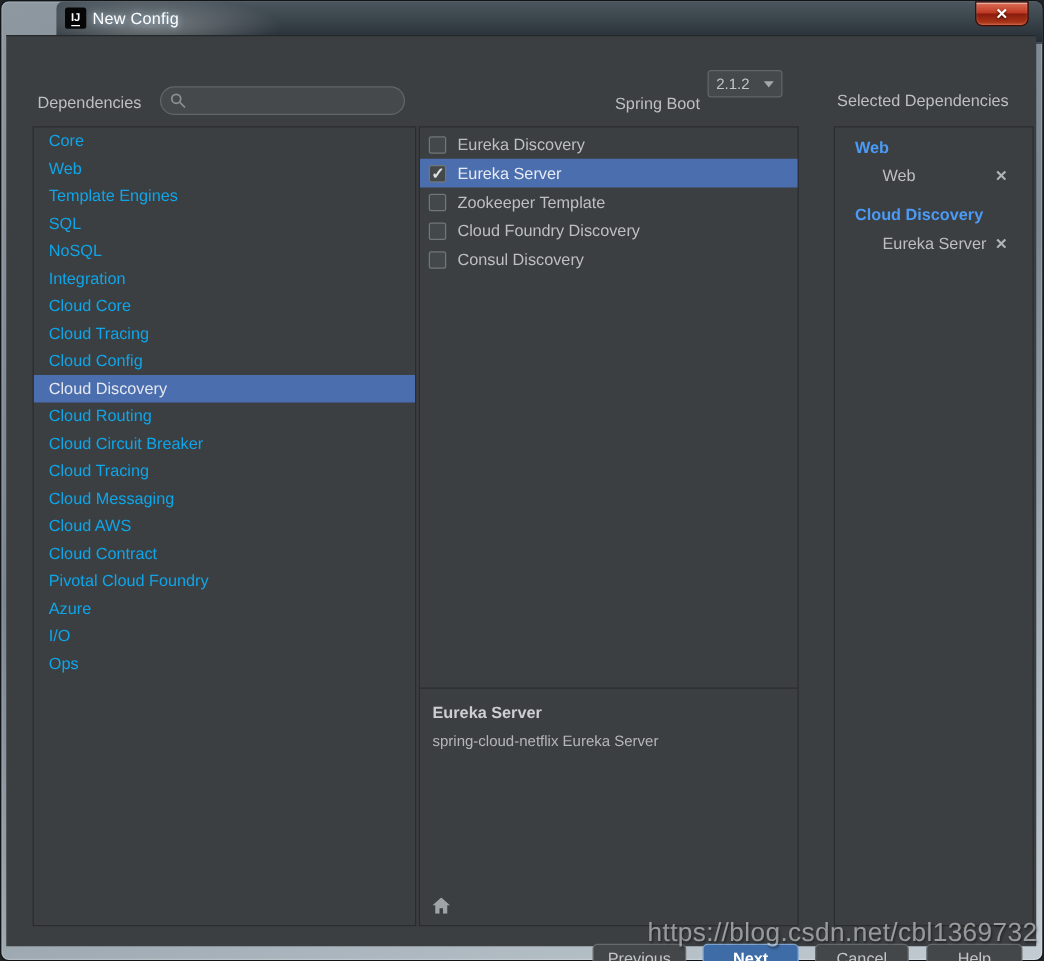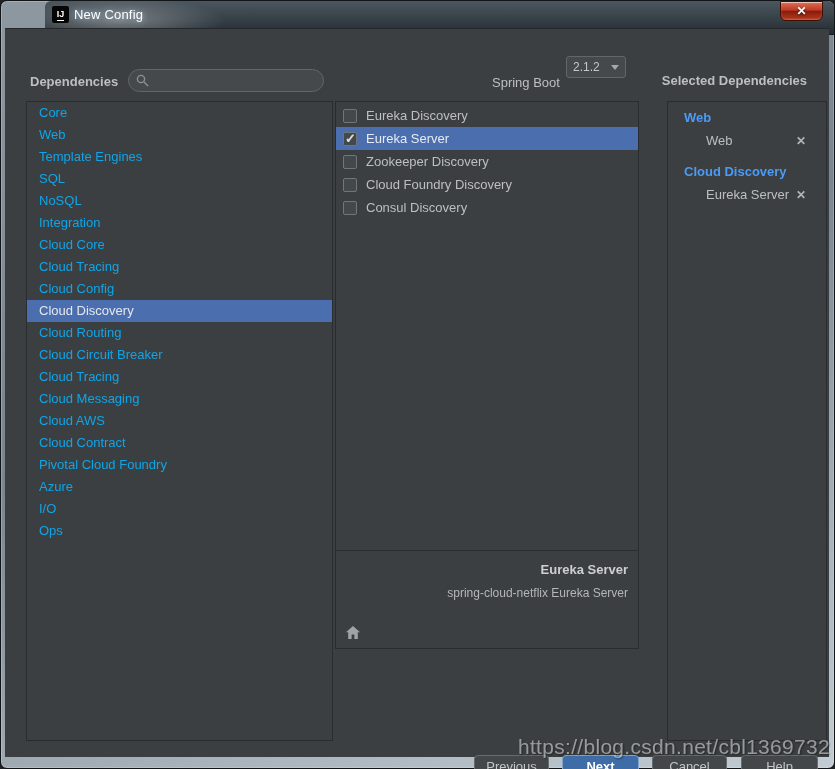--- a/index.html
+++ b/index.html
@@ -30,39 +30,39 @@
     background:linear-gradient(180deg,#f2a28e 0%,#d7654e 9%,#bf3a23 45%,#8a1c0d 52%,#a93518 88%,#c6583c 100%);
     border:1px solid #400d06; box-shadow:inset 0 1px 0 rgba(255,255,255,.4), inset 0 0 2px rgba(255,255,255,.25);
     color:#fff; font-size:12px; font-weight:bold; text-align:center; line-height:18px;
     text-shadow:0 1px 2px rgba(0,0,0,.7); }
 
   
   .content { position:absolute; left:5px; top:28px; width:824px; height:729px;
     background:#3c3f41; border-top:1px solid #26292b; }
 
   .lbl { color:#bdbfc1; font-size:13px; }
-  .bold { font-weight:bold; }
+  .bold { font-weight:normal; }
 
   .dependencies-label { position:absolute; left:25px; top:45px; }
   .search-box { position:absolute; left:123px; top:40px; width:196px; height:23px;
     background:#45494b; border:1px solid #616668; border-radius:12px;
     color:#d3d5d6; font-size:12px; padding:0 10px 0 26px; outline:none; }
   .search-icon { position:absolute; left:131px; top:45px; width:13px; height:13px; }
   .springboot-label { position:absolute; left:487px; top:46px; }
   .version-combo { position:absolute; left:561px; top:27px; width:60px; height:22px;
     background:#45494b; border:1px solid #616668; border-radius:3px; cursor:pointer;
     display:flex; align-items:center; padding:0 6px; }
   .version-combo .val { color:#c4c6c8; font-size:12px; flex:1; }
   .combo-arrow { width:0; height:0; border-left:4px solid transparent;
     border-right:4px solid transparent; border-top:5px solid #a3a8ab; }
   .selected-title { position:absolute; right:22px; top:44px; }
 
   .panel { position:absolute; top:72px; background:#3c3f41; border:1px solid #2a2d2f; }
   .left-panel  { left:21px;  width:307px; height:640px; overflow:hidden; }
-  .mid-panel   { left:330px; width:304px; height:548px;text-align:right; }
+  .mid-panel   { left:330px; width:304px; height:640px; }
   .right-panel { left:662px; width:160px; height:640px; }
 
   
   .cat-row { height:22px; line-height:22px; padding-left:12px; font-size:13px;
     color:#0ea5e9; white-space:nowrap; cursor:default; }
   .cat-row.selected { background:#4b6eaf; color:#e4e8ee; }
 
   
   .opt-row { height:23px; display:flex; align-items:center; padding-left:7px;
     font-size:13px; color:#bdbfc1; cursor:default; }
@@ -161,21 +161,21 @@
         <div class="opt-row">
           <span class="cbx"></span>
           <span>Eureka Discovery</span>
         </div>
         <div class="opt-row selected">
           <span class="cbx checked"></span>
           <span>Eureka Server</span>
         </div>
         <div class="opt-row">
           <span class="cbx"></span>
-          <span>Zookeeper Discovery</span>
+          <span>Zookeeper Template</span>
         </div>
         <div class="opt-row">
           <span class="cbx"></span>
           <span>Cloud Foundry Discovery</span>
         </div>
         <div class="opt-row">
           <span class="cbx"></span>
           <span>Consul Discovery</span>
         </div>
       </div>

